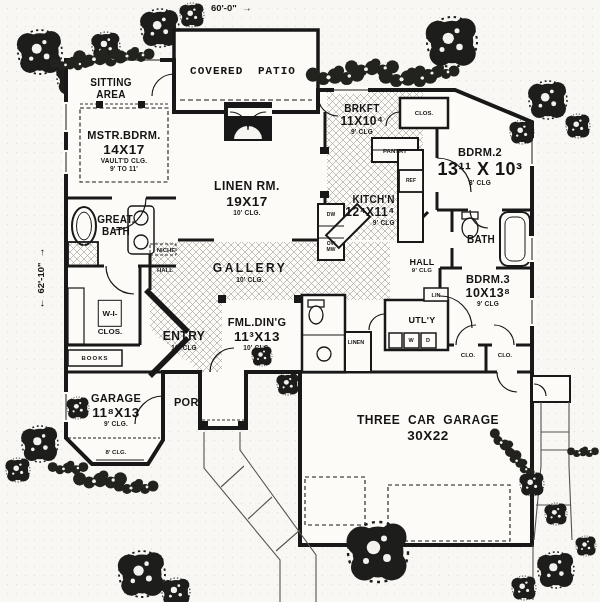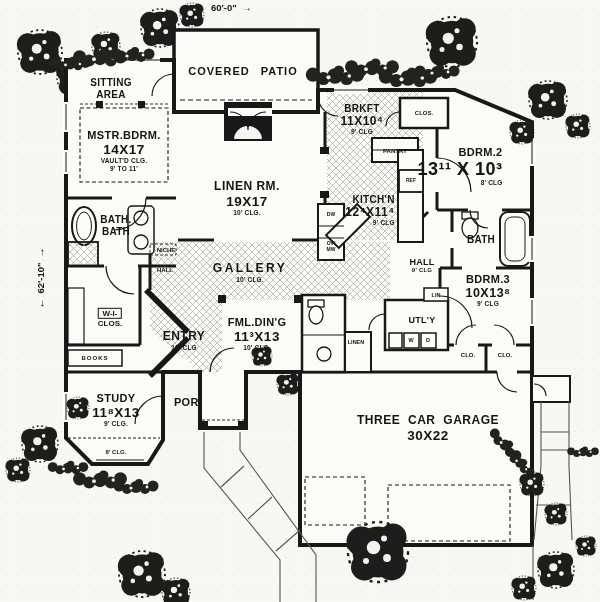--- a/index.html
+++ b/index.html
@@ -269,21 +269,21 @@
     <span class="nm" style="font-size:10px;">AREA</span>
   </div>
 
   <div class="lbl" style="left:124px;top:151px;">
     <span class="nm">MSTR.BDRM.</span>
     <span class="dims">14X17</span>
     <span class="clg">VAULT'D CLG.</span>
     <span class="clg">9' TO 11'</span>
   </div>
 
-  <div class="lbl" style="left:243px;top:71px;">
+  <div class="lbl" style="left:243px;top:71px;font-family:Liberation Mono, monospace;">
     <span class="nm wide">COVERED PATIO</span>
   </div>
 
   <div class="lbl" style="left:247px;top:198px;">
     <span class="nm-lg">LINEN RM.</span>
     <span class="dims">19X17</span>
     <span class="clg">10' CLG.</span>
   </div>
 
   <div class="lbl" style="left:362px;top:119px;">
@@ -291,49 +291,49 @@
     <span class="dims" style="font-size:12px;">11X10⁴</span>
     <span class="clg">9' CLG</span>
   </div>
 
   <div class="lbl" style="left:370px;top:210px;text-align:right;">
     <span class="nm" style="font-size:10px;">KITCH'N</span>
     <span class="dims" style="font-size:12px;">12⁴X11⁴</span>
     <span class="clg">9' CLG</span>
   </div>
 
-  <div class="lbl" style="left:460px;top:166px;text-align:right;">
+  <div class="lbl" style="left:480px;top:166px;">
     <span class="nm">BDRM.2</span>
     <span class="dims" style="font-size:18px;">13¹¹ X 10³</span>
     <span class="clg">8' CLG</span>
   </div>
 
   <div class="lbl" style="left:481px;top:240px;">
     <span class="nm" style="font-size:10px;">BATH</span>
   </div>
 
   <div class="lbl" style="left:116px;top:225px;">
-    <span class="nm" style="font-size:10px;">BATH.</span>
+    <span class="nm" style="font-size:10px;">GREAT.</span>
     <span class="nm" style="font-size:10px;">BATH</span>
   </div>
 
   <div class="lbl" style="left:166px;top:250px;">
     <span class="sm" style="font-size:6px;">NICHE</span>
   </div>
   <div class="lbl" style="left:165px;top:270px;">
     <span class="sm" style="font-size:6px;">HALL</span>
   </div>
 
   <div class="lbl" style="left:250px;top:273px;">
     <span class="nm-lg spread">GALLERY</span>
     <span class="clg">10' CLG.</span>
   </div>
 
   <div class="lbl" style="left:110px;top:318px;">
-    <span class="sm" style="font-size:8px;border:1px solid #141414;padding:0 1px;">W-I-</span>
+    <span class="sm" style="font-size:8px;border:1px solid #141414;padding:8px 1px;">W-I-</span>
     <span class="sm" style="font-size:8px;">CLOS.</span>
   </div>
 
   <div class="lbl" style="left:184px;top:341px;">
     <span class="nm-lg">ENTRY</span>
     <span class="clg">10' CLG</span>
   </div>
 
   <div class="lbl" style="left:257px;top:334px;">
     <span class="nm">FML.DIN'G</span>
@@ -375,21 +375,21 @@
   </div>
   <div class="lbl" style="left:505px;top:355px;">
     <span class="sm" style="font-size:6px;">CLO.</span>
   </div>
 
   <div class="lbl" style="left:95px;top:358px;">
     <span class="sm" style="font-size:6px;letter-spacing:1px;">BOOKS</span>
   </div>
 
   <div class="lbl" style="left:116px;top:410px;">
-    <span class="nm">STUDY</span>
+    <span class="nm">GARAGE</span>
     <span class="dims">11⁸X13</span>
     <span class="clg">9' CLG.</span>
   </div>
 
   <div class="lbl" style="left:116px;top:452px;">
     <span class="sm" style="font-size:6px;">8' CLG.</span>
   </div>
 
   <div class="lbl" style="left:188px;top:402px;">
     <span class="nm">POR.</span>

